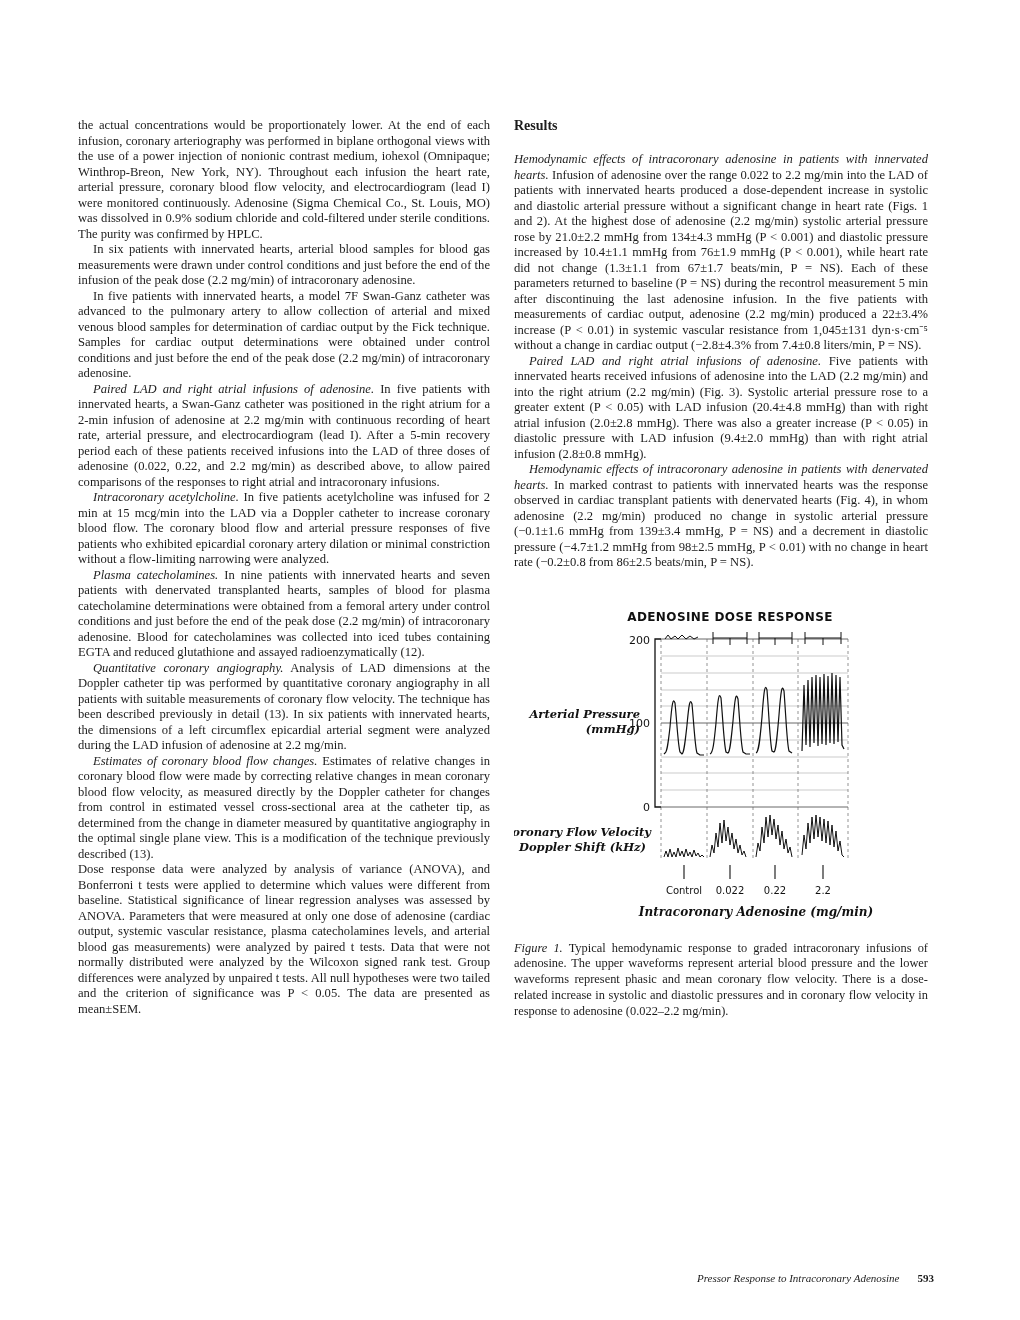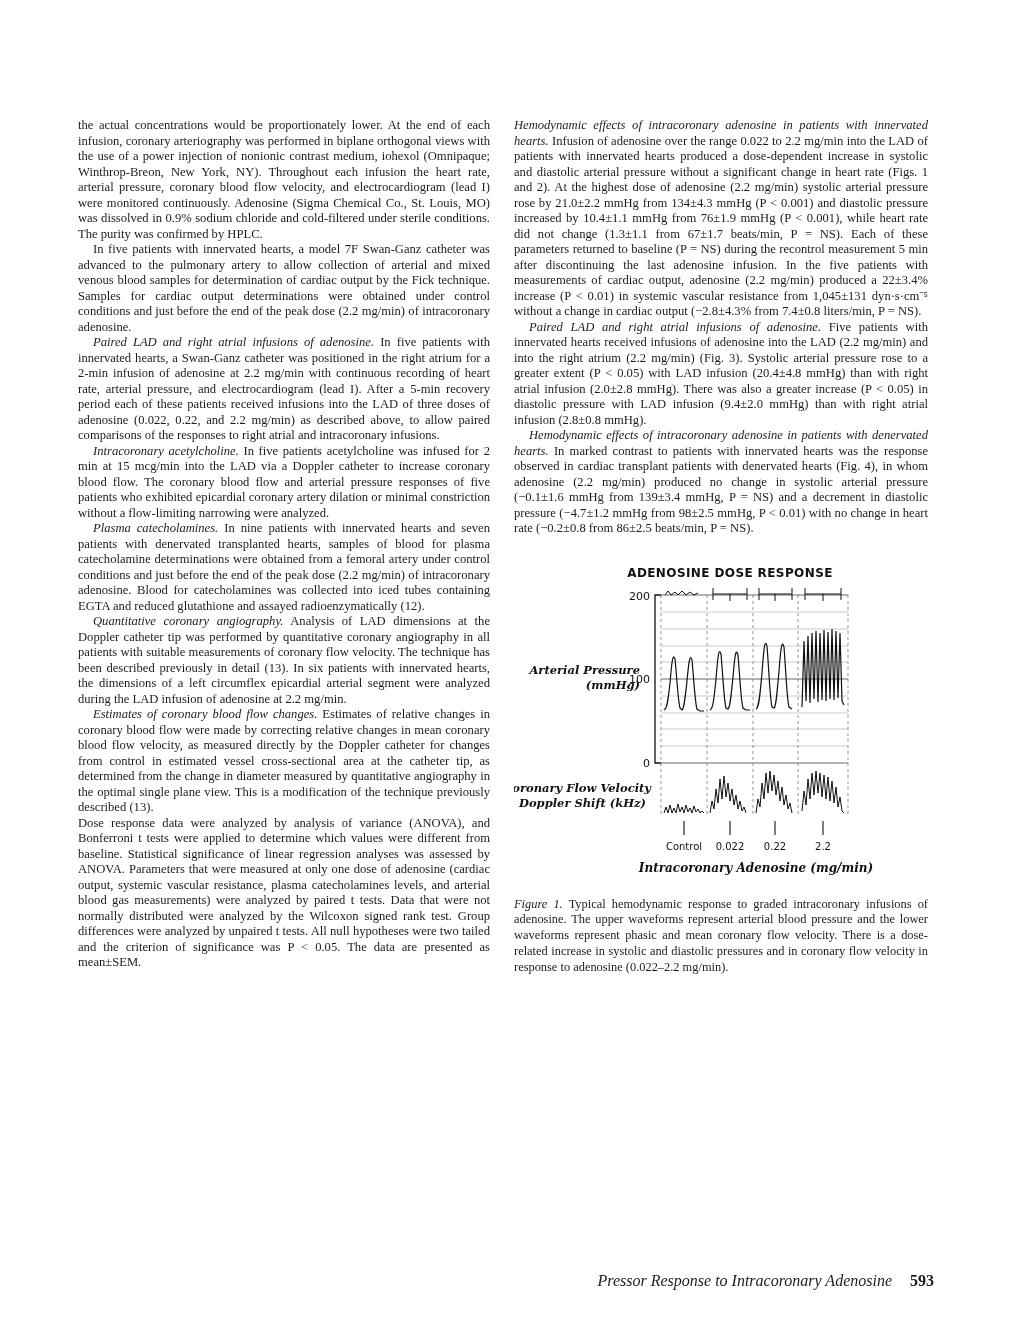--- a/index.html
+++ b/index.html
@@ -15,54 +15,56 @@
   }
   .para.indent{text-indent:15px;}
   .lead{font-style:italic;}
   .results-heading{
     font-size:14px;font-weight:bold;margin:0 0 18px 0;line-height:16px;
   }
   .stat-heading{
     font-size:14.5px;font-style:italic;font-weight:normal;
     margin:14px 0 7px 0;line-height:17px;
   }
-  .figure-block{margin-top:24px;}
+  .figure-block{margin-top:34px;}
   .caption{
     margin:10px 0 0 0;font-size:12.4px;line-height:15.8px;text-align:justify;
   }
   .caption .lead{margin-top:20px;}
   .footer{
-    position:absolute;top:1272px;right:86px;font-size:16px;white-space:nowrap;
+    position:absolute;top:1272px;right:86px;font-size:11px;white-space:nowrap;
   }
   .footer .running{font-style:italic;}
   .footer .pagenum{font-weight:bold;margin-left:18px;}
   
   .ft{font:bold 12px "DejaVu Sans", sans-serif;letter-spacing:.4px;}
   .fy{font:11px "DejaVu Sans", sans-serif;}
   .fs{font:10px "DejaVu Sans", sans-serif;}
   .fh{font:italic bold 11.5px "DejaVu Serif", serif;}
   .fx{font:italic bold 12px "DejaVu Serif", serif;}
 </style>
 </head>
 <body>
 
 <div class="page">
 
   <div class="col left">
     <p class="para"><span>the actual concentrations would be proportionately lower. At the end of each infusion, coronary arteriography was performed in biplane orthogonal views with the use of a power injection of nonionic contrast medium, iohexol (Omnipaque; Winthrop-Breon, New York, NY). Throughout each infusion the heart rate, arterial pressure, coronary blood flow velocity, and electrocardiogram (lead I) were monitored continuously. Adenosine (Sigma Chemical Co., St. Louis, MO) was dissolved in 0.9% sodium chloride and cold-filtered under sterile conditions. The purity was confirmed by HPLC.</span></p>
+    <p class="para indent"><span>In six patients with innervated hearts, arterial blood samples for blood gas measurements were drawn under control conditions and just before the end of the infusion of the peak dose (2.2 mg/min) of intracoronary adenosine.</span></p>
     <p class="para indent"><span>In five patients with innervated hearts, a model 7F Swan-Ganz catheter was advanced to the pulmonary artery to allow collection of arterial and mixed venous blood samples for determination of cardiac output by the Fick technique. Samples for cardiac output determinations were obtained under control conditions and just before the end of the peak dose (2.2 mg/min) of intracoronary adenosine.</span></p>
     <p class="para indent"><span class="lead">Paired LAD and right atrial infusions of adenosine.</span> <span>In five patients with innervated hearts, a Swan-Ganz catheter was positioned in the right atrium for a 2-min infusion of adenosine at 2.2 mg/min with continuous recording of heart rate, arterial pressure, and electrocardiogram (lead I). After a 5-min recovery period each of these patients received infusions into the LAD of three doses of adenosine (0.022, 0.22, and 2.2 mg/min) as described above, to allow paired comparisons of the responses to right atrial and intracoronary infusions.</span></p>
     <p class="para indent"><span class="lead">Intracoronary acetylcholine.</span> <span>In five patients acetylcholine was infused for 2 min at 15 mcg/min into the LAD via a Doppler catheter to increase coronary blood flow. The coronary blood flow and arterial pressure responses of five patients who exhibited epicardial coronary artery dilation or minimal constriction without a flow-limiting narrowing were analyzed.</span></p>
     <p class="para indent"><span class="lead">Plasma catecholamines.</span> <span>In nine patients with innervated hearts and seven patients with denervated transplanted hearts, samples of blood for plasma catecholamine determinations were obtained from a femoral artery under control conditions and just before the end of the peak dose (2.2 mg/min) of intracoronary adenosine. Blood for catecholamines was collected into iced tubes containing EGTA and reduced glutathione and assayed radioenzymatically (12).</span></p>
     <p class="para indent"><span class="lead">Quantitative coronary angiography.</span> <span>Analysis of LAD dimensions at the Doppler catheter tip was performed by quantitative coronary angiography in all patients with suitable measurements of coronary flow velocity. The technique has been described previously in detail (13). In six patients with innervated hearts, the dimensions of a left circumflex epicardial arterial segment were analyzed during the LAD infusion of adenosine at 2.2 mg/min.</span></p>
     <p class="para indent"><span class="lead">Estimates of coronary blood flow changes.</span> <span>Estimates of relative changes in coronary blood flow were made by correcting relative changes in mean coronary blood flow velocity, as measured directly by the Doppler catheter for changes from control in estimated vessel cross-sectional area at the catheter tip, as determined from the change in diameter measured by quantitative angiography in the optimal single plane view. This is a modification of the technique previously described (13).</span></p>
     <p class="para"><span>Dose response data were analyzed by analysis of variance (ANOVA), and Bonferroni t tests were applied to determine which values were different from baseline. Statistical significance of linear regression analyses was assessed by ANOVA. Parameters that were measured at only one dose of adenosine (cardiac output, systemic vascular resistance, plasma catecholamines levels, and arterial blood gas measurements) were analyzed by paired t tests. Data that were not normally distributed were analyzed by the Wilcoxon signed rank test. Group differences were analyzed by unpaired t tests. All null hypotheses were two tailed and the criterion of significance was P &lt; 0.05. The data are presented as mean±SEM.</span></p>
   </div>
 
   <div class="col right">
+    <h2 class="results-heading">Results</h2>
     <p class="para"><span class="lead">Hemodynamic effects of intracoronary adenosine in patients with innervated hearts.</span> <span>Infusion of adenosine over the range 0.022 to 2.2 mg/min into the LAD of patients with innervated hearts produced a dose-dependent increase in systolic and diastolic arterial pressure without a significant change in heart rate (Figs. 1 and 2). At the highest dose of adenosine (2.2 mg/min) systolic arterial pressure rose by 21.0±2.2 mmHg from 134±4.3 mmHg (P &lt; 0.001) and diastolic pressure increased by 10.4±1.1 mmHg from 76±1.9 mmHg (P &lt; 0.001), while heart rate did not change (1.3±1.1 from 67±1.7 beats/min, P = NS). Each of these parameters returned to baseline (P = NS) during the recontrol measurement 5 min after discontinuing the last adenosine infusion. In the five patients with measurements of cardiac output, adenosine (2.2 mg/min) produced a 22±3.4% increase (P &lt; 0.01) in systemic vascular resistance from 1,045±131 dyn·s·cm⁻⁵ without a change in cardiac output (−2.8±4.3% from 7.4±0.8 liters/min, P = NS).</span></p>
     <p class="para indent"><span class="lead">Paired LAD and right atrial infusions of adenosine.</span> <span>Five patients with innervated hearts received infusions of adenosine into the LAD (2.2 mg/min) and into the right atrium (2.2 mg/min) (Fig. 3). Systolic arterial pressure rose to a greater extent (P &lt; 0.05) with LAD infusion (20.4±4.8 mmHg) than with right atrial infusion (2.0±2.8 mmHg). There was also a greater increase (P &lt; 0.05) in diastolic pressure with LAD infusion (9.4±2.0 mmHg) than with right atrial infusion (2.8±0.8 mmHg).</span></p>
     <p class="para indent"><span class="lead">Hemodynamic effects of intracoronary adenosine in patients with denervated hearts.</span> <span>In marked contrast to patients with innervated hearts was the response observed in cardiac transplant patients with denervated hearts (Fig. 4), in whom adenosine (2.2 mg/min) produced no change in systolic arterial pressure (−0.1±1.6 mmHg from 139±3.4 mmHg, P = NS) and a decrement in diastolic pressure (−4.7±1.2 mmHg from 98±2.5 mmHg, P &lt; 0.01) with no change in heart rate (−0.2±0.8 from 86±2.5 beats/min, P = NS).</span></p>
 
     <div class="figure-block">
       <svg width="412" height="322" viewBox="0 0 412 322">
 
         <text x="216" y="16" text-anchor="middle" class="ft" fill="#111">ADENOSINE DOSE RESPONSE</text>
 
         <g stroke="#a8a8a8" stroke-width="0.6">

